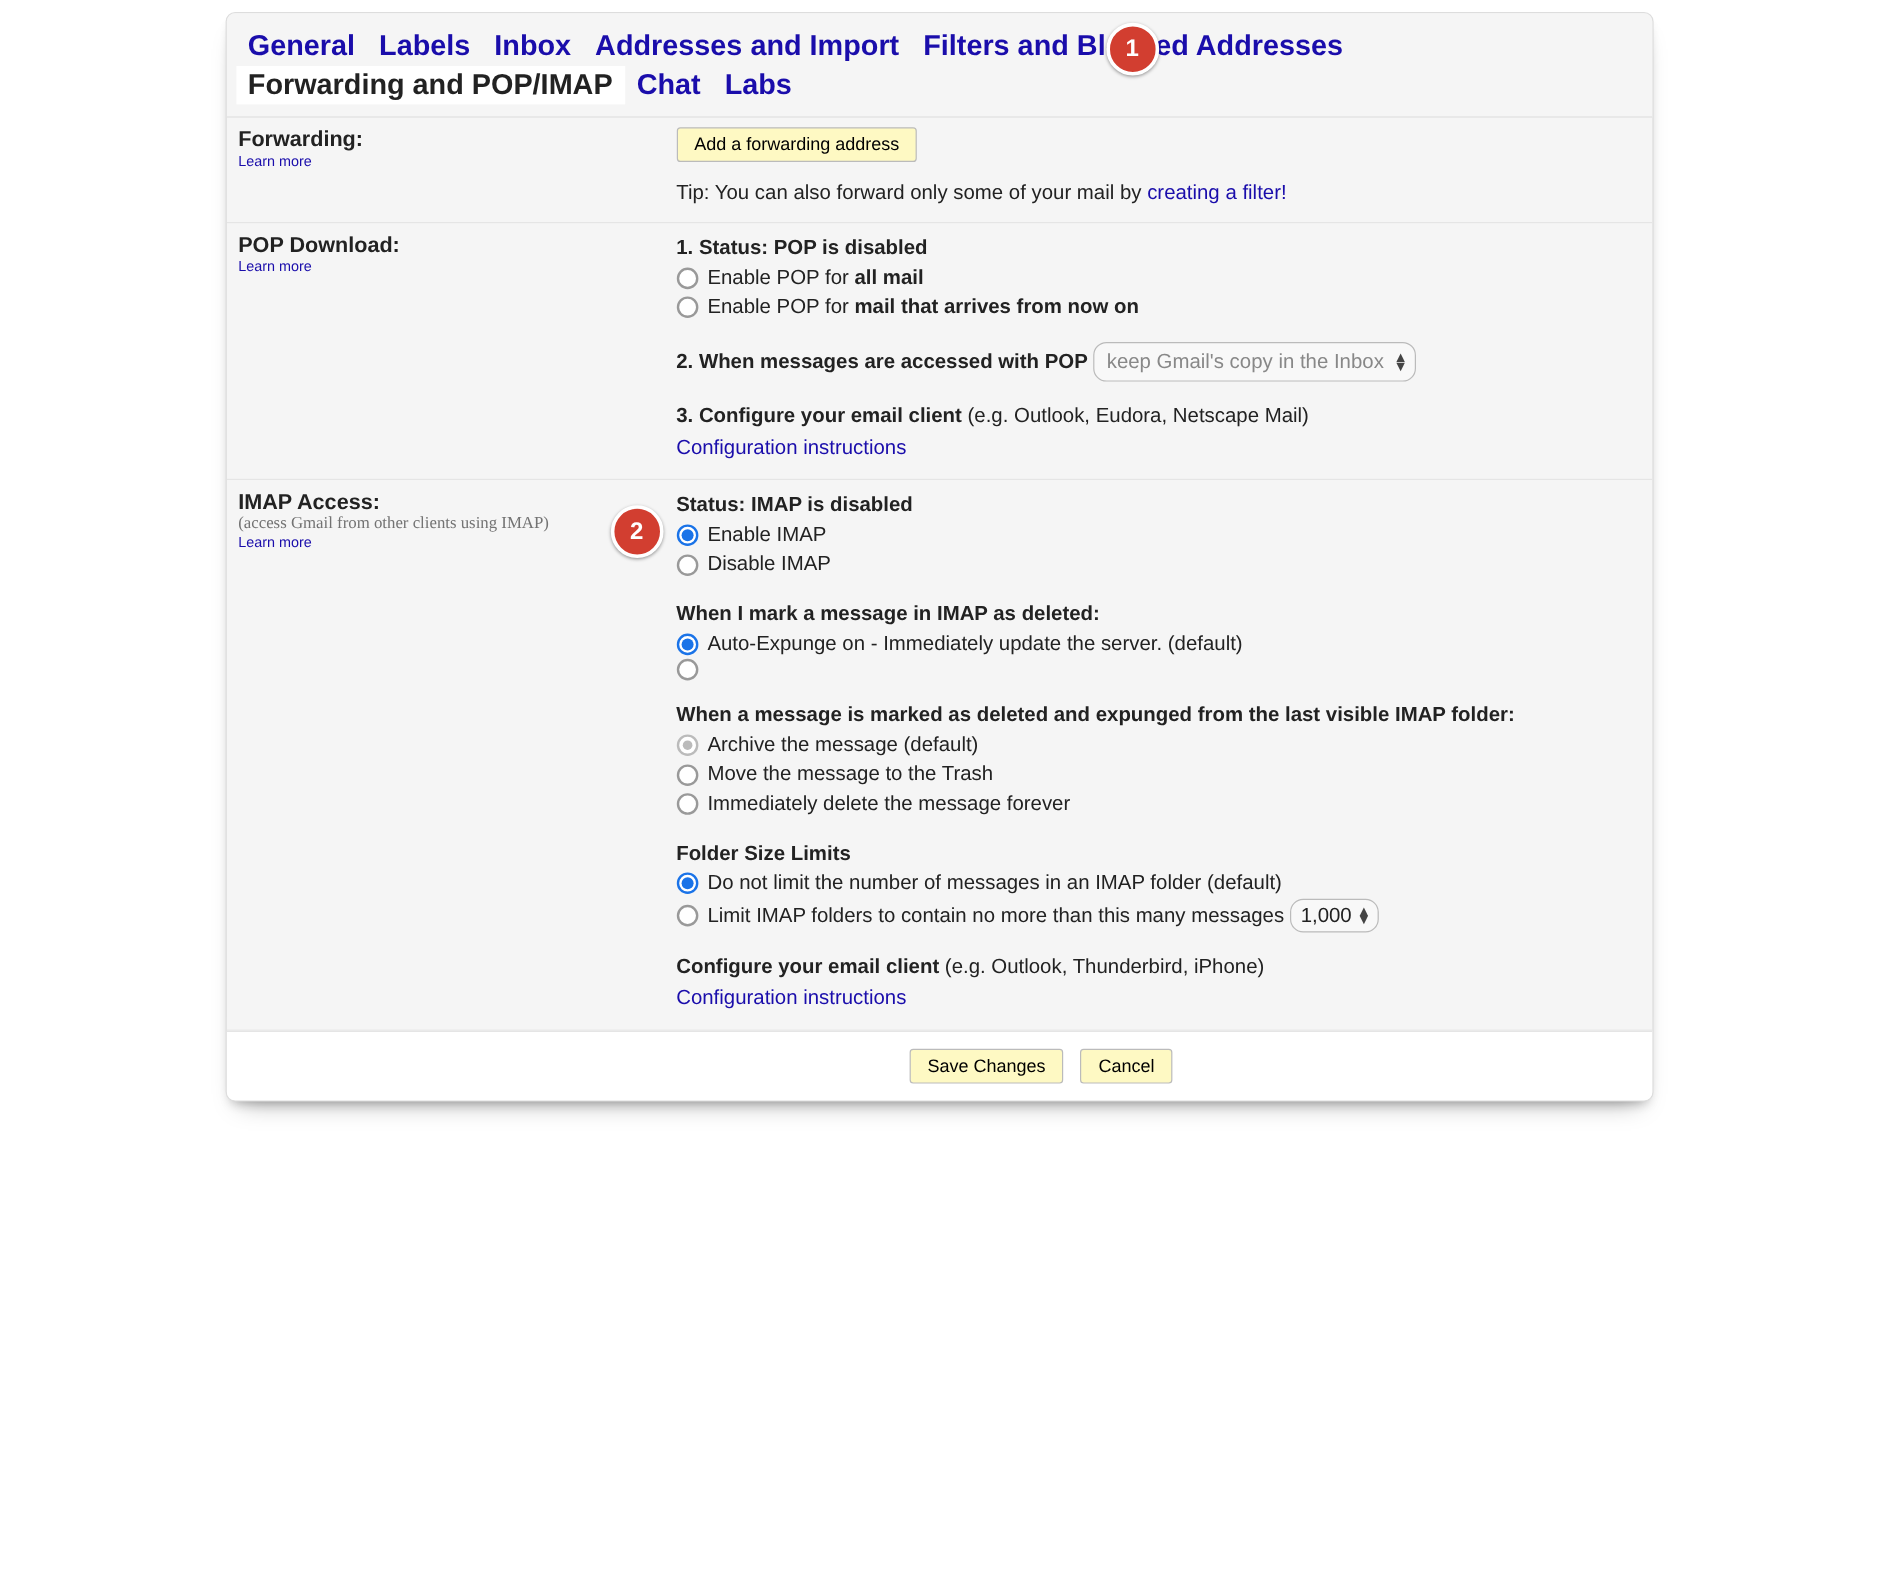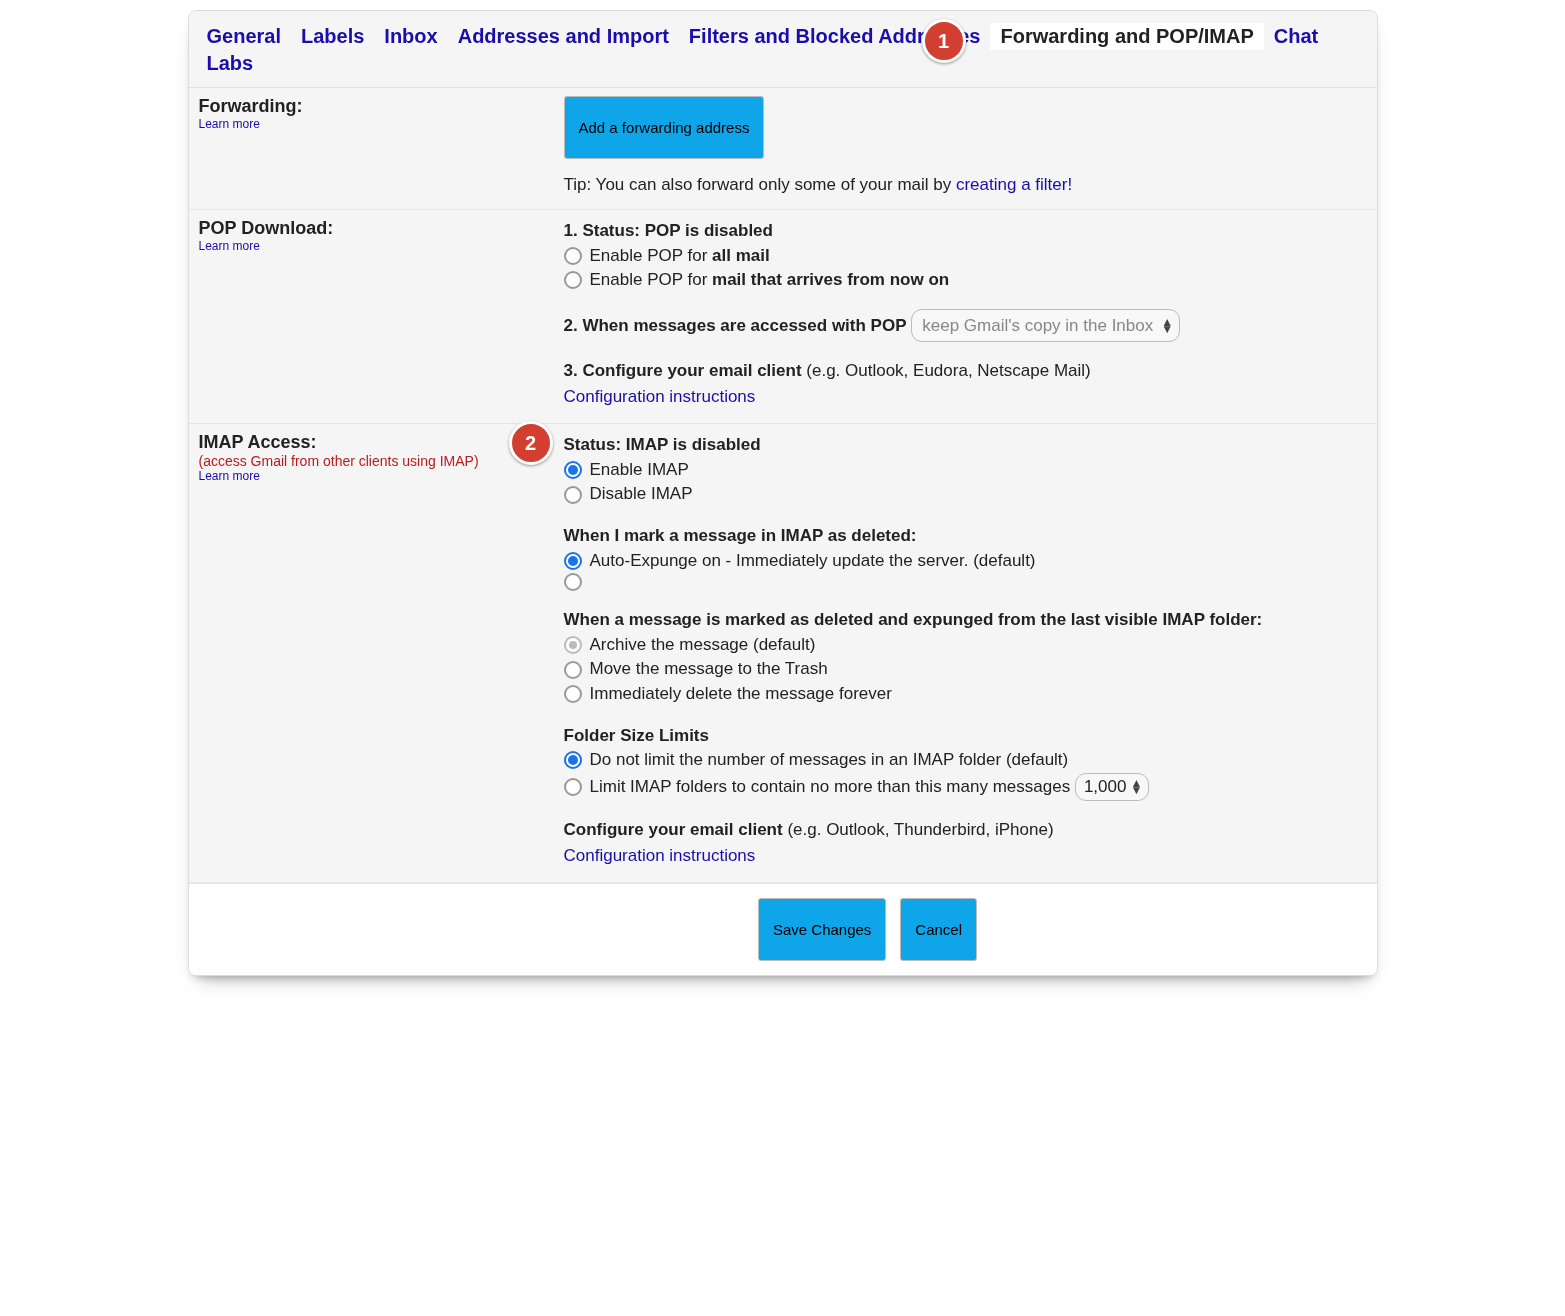--- a/index.html
+++ b/index.html
@@ -21,21 +21,21 @@
     margin: 0 auto 15px auto;
     background: #f5f5f5;
     position: relative;
   }
   .tabs {
     display: flex;
     background: #f5f5f5;
     padding: 12px 8px 10px 8px;
     flex-wrap: wrap;
     border-bottom: 1px solid #e0e0e0;
-    font-size: 20px;
+    font-size: 24px;
   }
   .tabs .tab {
     padding: 2px 10px;
     color: #1a0dab;
     cursor: pointer;
     font-weight: bold;
     white-space: nowrap;
   }
   .tabs .tab.active {
     color: #222;
@@ -54,33 +54,34 @@
   }
   .right {
     flex: 1;
   }
   .section-title {
     font-weight: bold;
     font-size: 18px;
   }
   .subnote {
     font-size: 14px;
-    color: #b91c1c;
+    color: #737373;
+    font-family: Liberation Serif, serif;
   }
   .learn-more {
     color: #1a0dab;
     cursor: pointer;
     font-size: 12px;
   }
   a.link { color: #1a0dab; text-decoration: none; cursor: pointer; }
   .btn {
-    background: #0ea5e9;
+    background: #fef9c3;
     border: 1px solid #bbb;
     border-radius: 3px;
-    padding: 22px 14px;
+    padding: 5px 14px;
     font-size: 15px;
     cursor: pointer;
     font-family: inherit;
   }
   .block { margin-bottom: 16px; line-height: 1.5; }
   .radio-row {
     display: flex;
     align-items: center;
     line-height: 1.45;
   }

